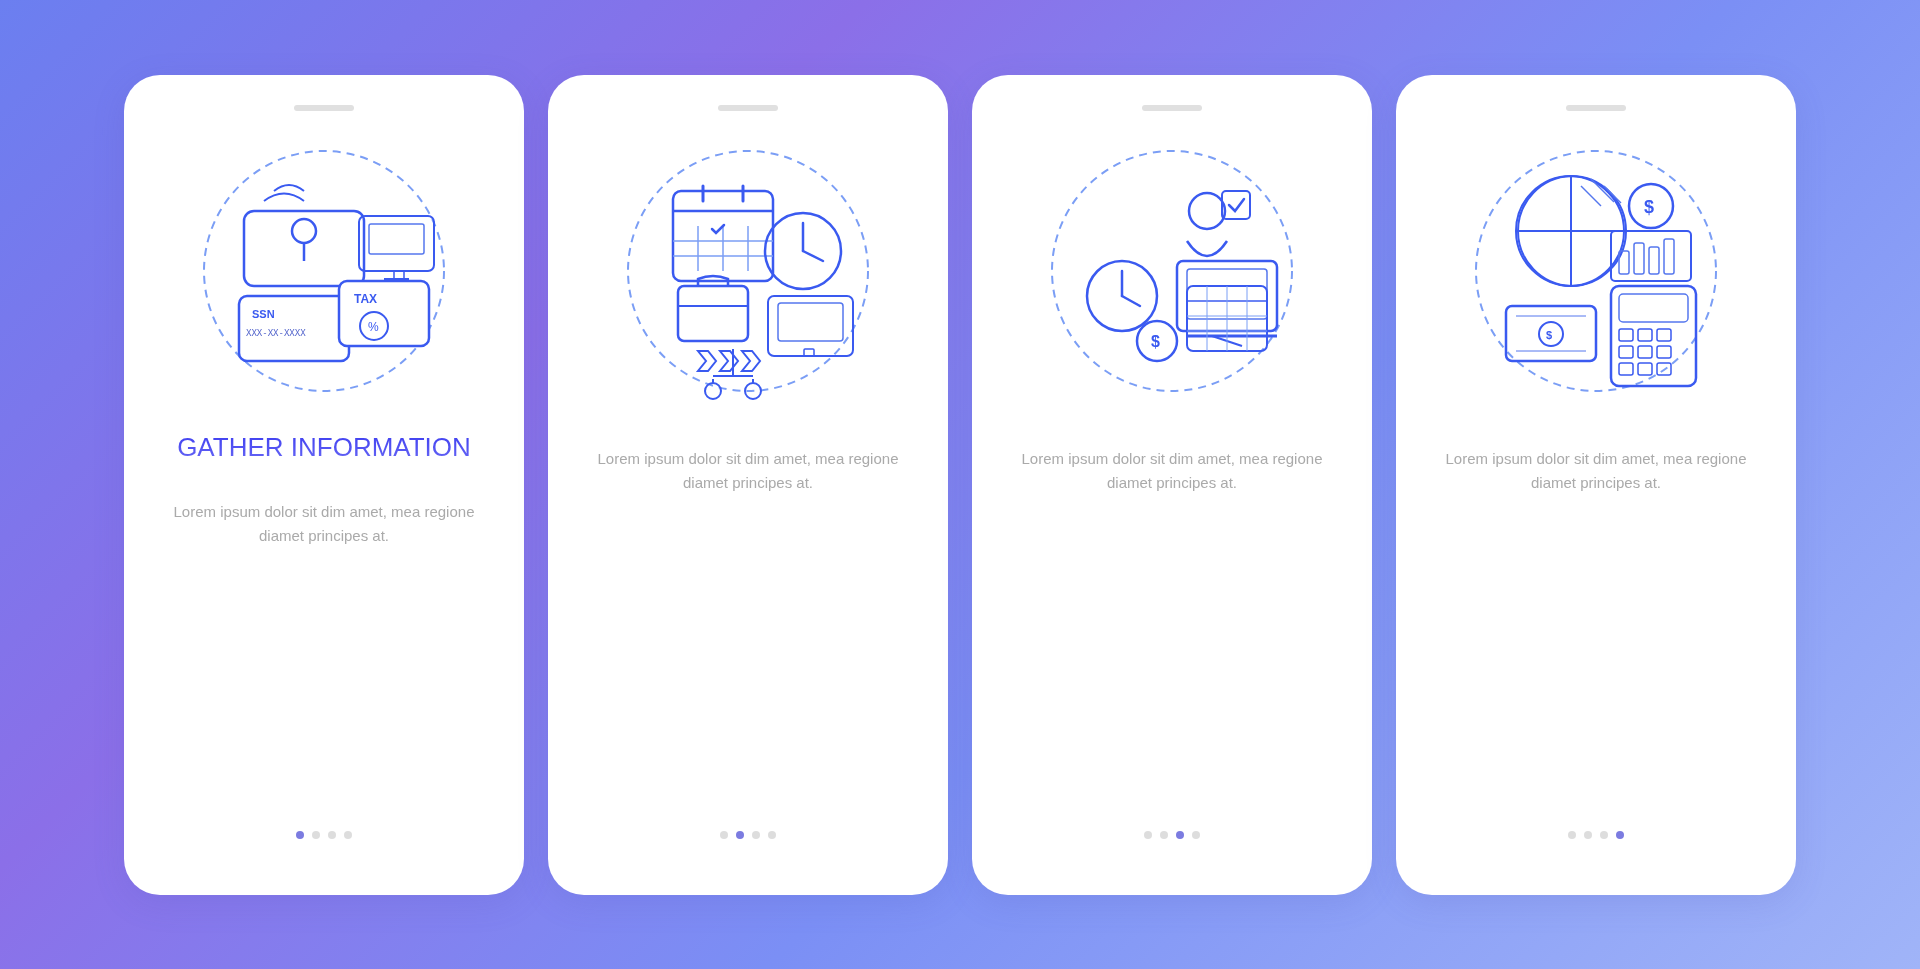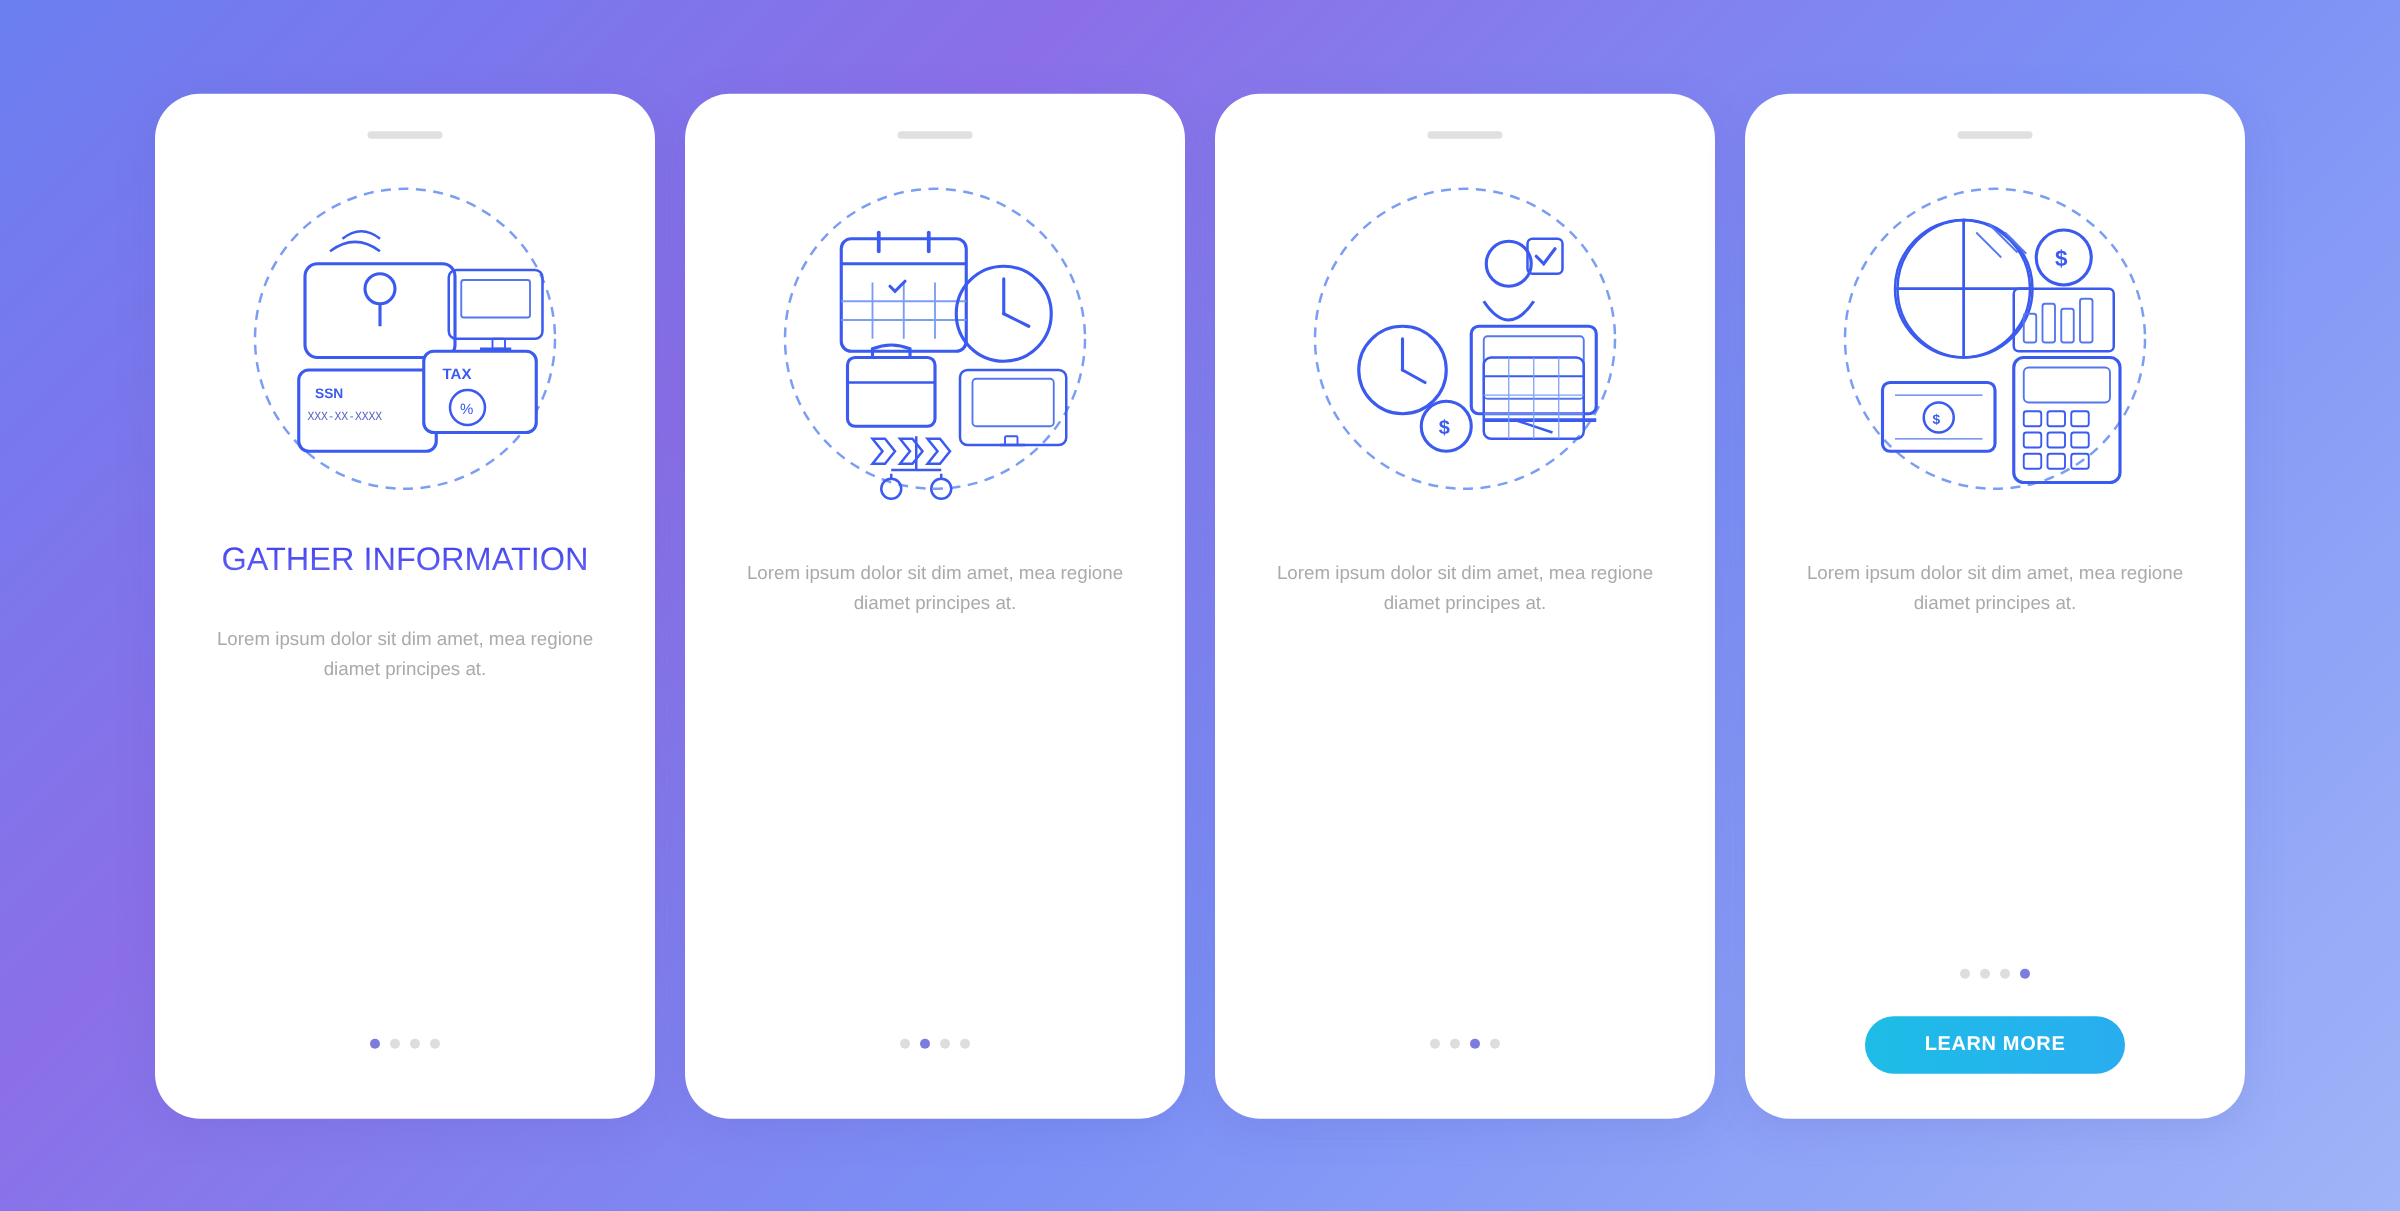--- a/index.html
+++ b/index.html
@@ -301,16 +301,15 @@
         <rect x="208" y="108" width="10" height="35" rx="2" stroke="#5577ee" stroke-width="1.5" fill="none"></rect>
       </svg>
     </div>
     <div class="card-desc">Lorem ipsum dolor sit dim amet, mea regione diamet principes at.</div>
     <div class="card-dots">
       <div class="dot"></div>
       <div class="dot"></div>
       <div class="dot"></div>
       <div class="dot active"></div>
     </div>
-    <button class="learn-more-btn">LEARN MORE</button>
   </div>
 
 </div>
 
 </body></html>

